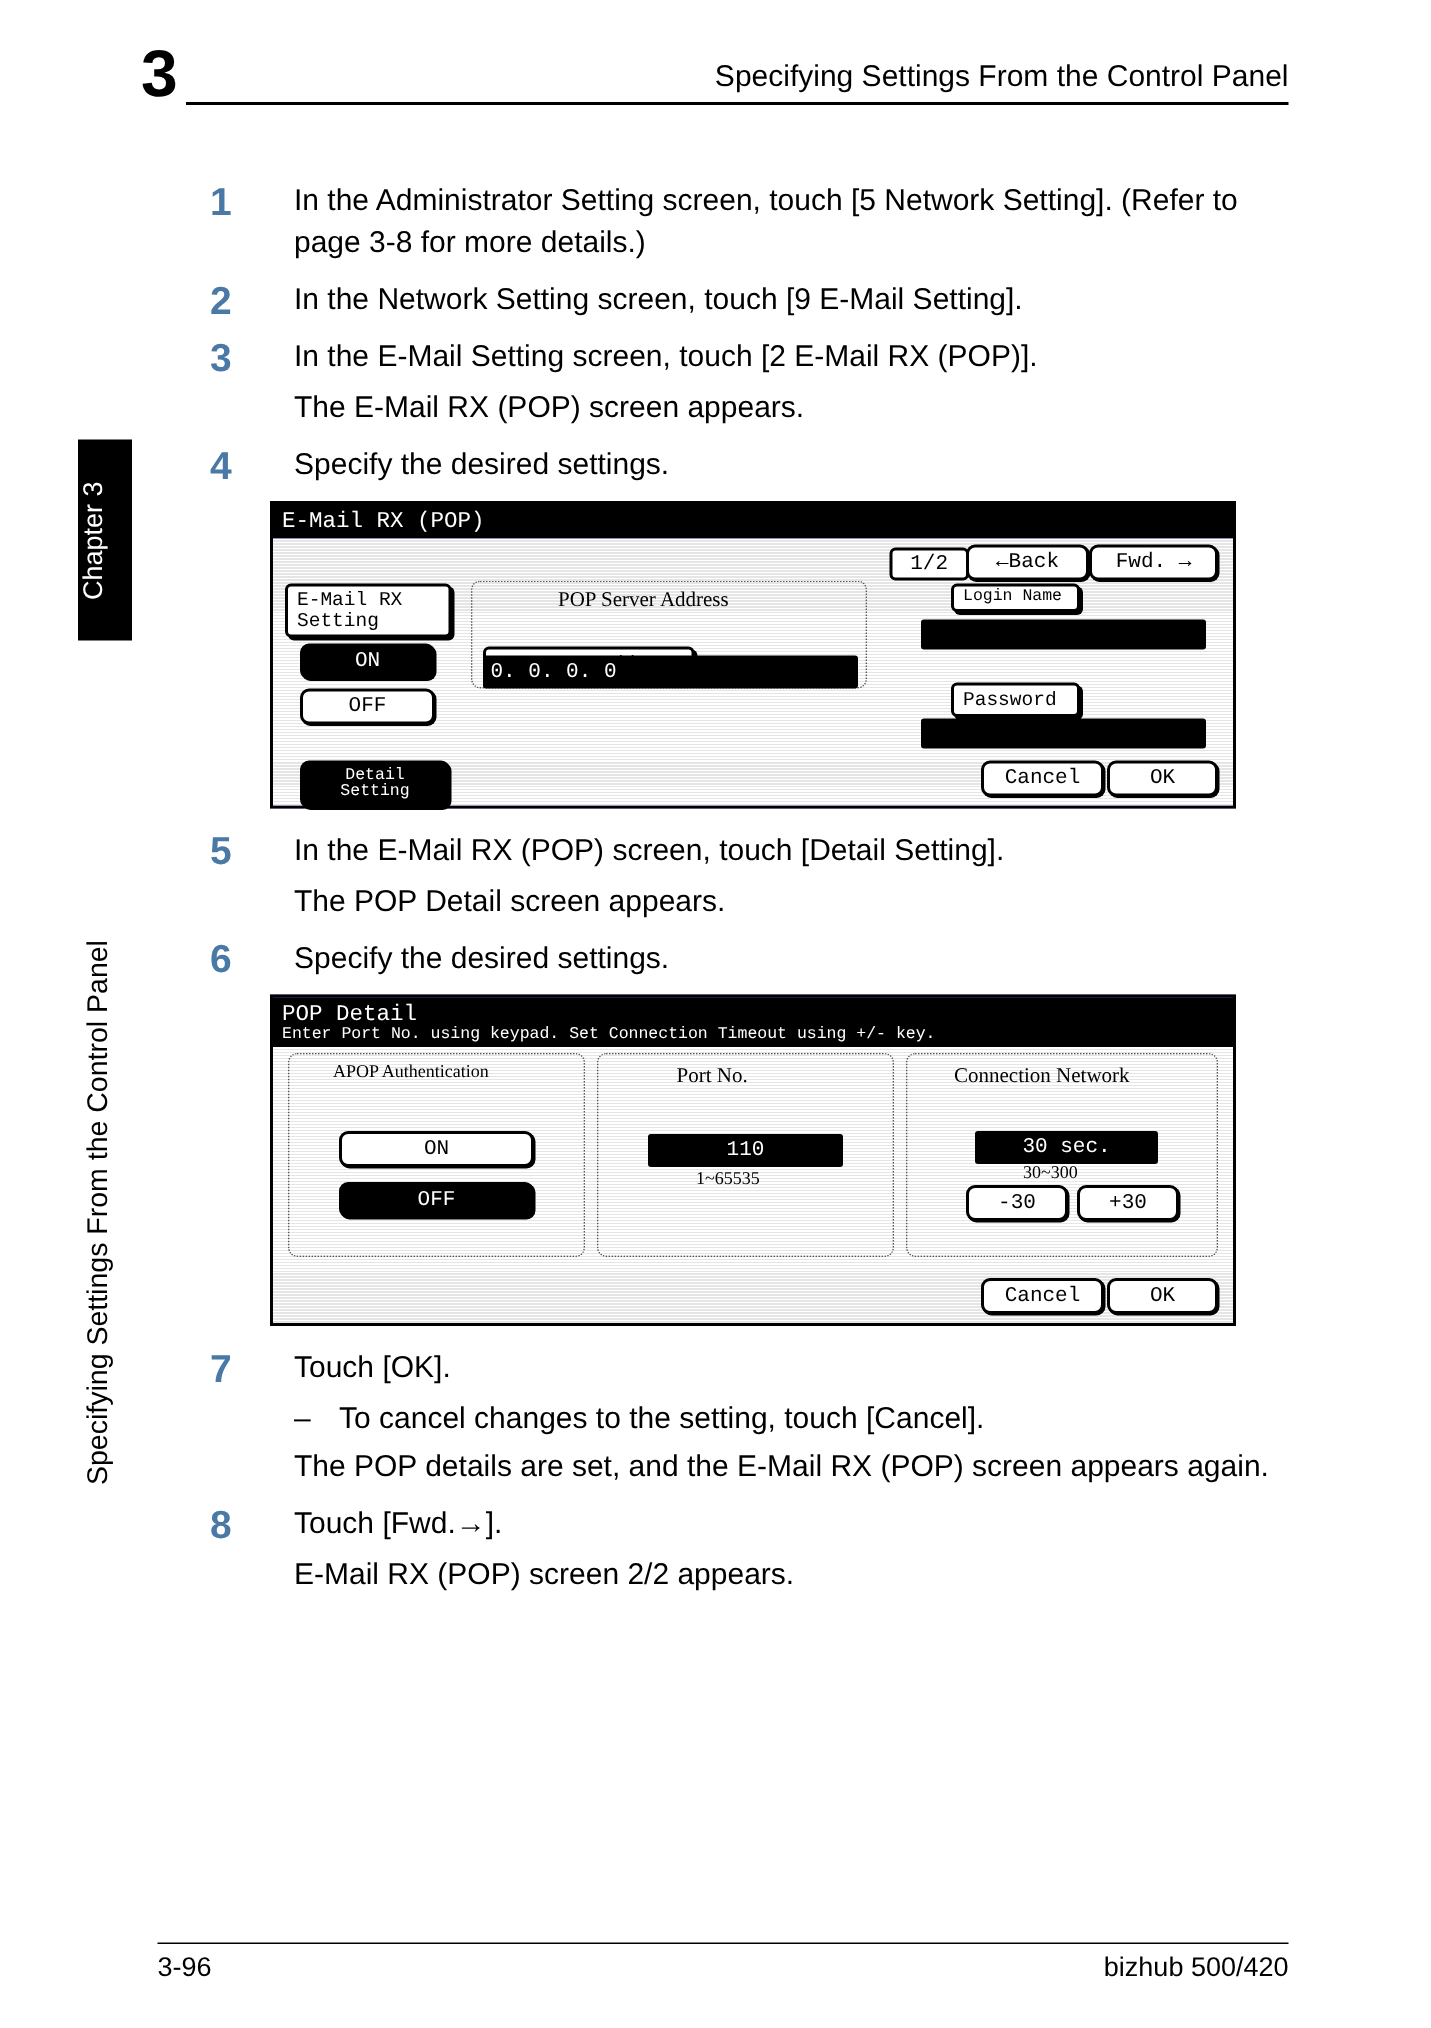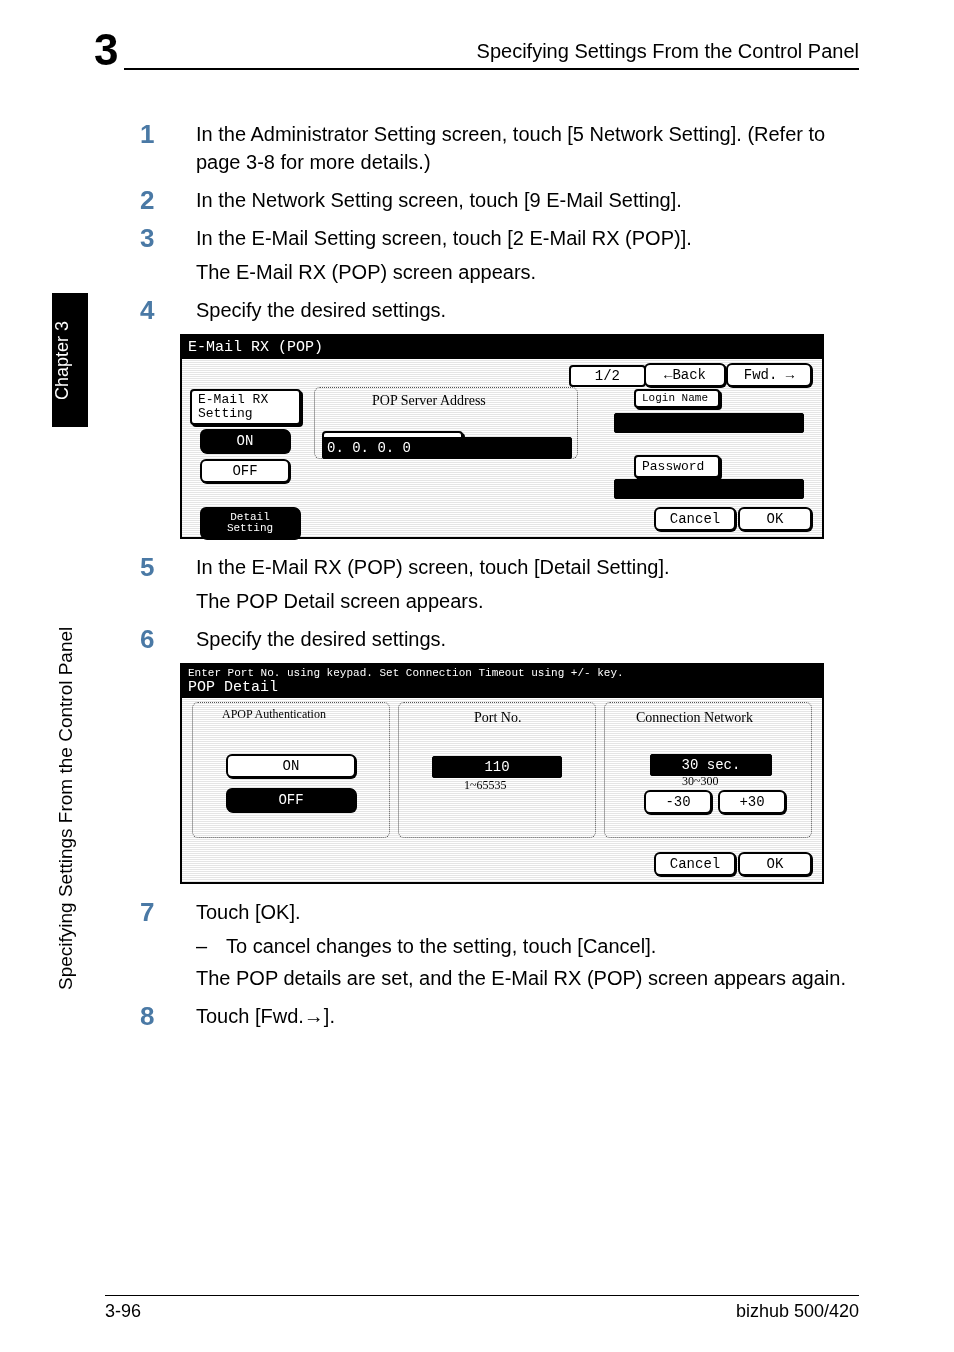--- a/index.html
+++ b/index.html
@@ -154,21 +154,21 @@
   border: 1px solid #000;
   background: #000;
   color: #fff;
   padding: 2px 4px;
   font-family: "Courier New", monospace;
   font-size: 14px;
   display: block;
   border-radius: 2px;
 }
 .page-ind {
-  border: 2px solid #000; background:#fff; border-radius:4px; padding:1px 24px;
+  border: 2px solid #000; background:#fff; border-radius:4px; padding:1px 12px;
   font-family:"Courier New", monospace; font-size:14px; display:inline-block;
 }
 .footer-rule {
   position: absolute;
   bottom: 56px;
   left: 105px;
   right: 95px;
   height: 1px;
   background: #000;
 }
@@ -264,34 +264,34 @@
     </div>
     <div class="step-sub">The POP Detail screen appears.</div>
 
     <div class="step">
       <div class="step-num">6</div>
       <div class="step-body">Specify the desired settings.</div>
     </div>
 
     <div class="screenshot" style="width:640px;">
       <div class="bar" style="padding-bottom:2px;">
+        <div>POP Detail</div>
         <div style="font-size:11px; line-height:11px;">Enter Port No. using keypad. Set Connection Timeout using +/- key.</div>
-        <div>POP Detail</div>
       </div>
       <div class="panel-body sg2">
 
         <div class="abs" style="top:4px; left:10px; width:196px; height:134px; border:1px dotted #555; border-radius:6px;"></div>
         <div class="abs" style="top:4px; left:216px; width:196px; height:134px; border:1px dotted #555; border-radius:6px;"></div>
         <div class="abs" style="top:4px; left:422px; width:206px; height:134px; border:1px dotted #555; border-radius:6px;"></div>
 
         <div class="mono abs" style="top:10px; left:40px; font-size:12px; line-height:12px;">APOP Authentication</div>
         <span class="btn abs" style="top:56px; left:44px; width:110px;">ON</span>
         <span class="btn dark abs" style="top:90px; left:44px; width:110px;">OFF</span>
 
-        <div class="mono abs" style="top:12px; left:292px;">Port No.</div>
+        <div class="mono abs" style="top:12px; left:269px;">Port No.</div>
         <span class="inputline abs" style="top:58px; left:250px; width:120px; text-align:center;">110</span>
         <div class="mono abs" style="top:80px; left:282px; font-size:12px;">1~65535</div>
 
         <div class="mono abs" style="top:12px; left:454px;">Connection Network</div>
         <span class="inputline abs" style="top:56px; left:468px; width:112px; text-align:center;">30 sec.</span>
         <div class="mono abs" style="top:76px; left:500px; font-size:12px;">30~300</div>
         <span class="btn abs" style="top:92px; left:462px; width:48px;">-30</span>
         <span class="btn abs" style="top:92px; left:536px; width:48px;">+30</span>
 
         <span class="btn abs" style="bottom:6px; right:86px; width:62px;">Cancel</span>
@@ -308,20 +308,21 @@
       <span>To cancel changes to the setting, touch [Cancel].</span>
     </div>
     <div class="step-sub">The POP details are set, and the E-Mail RX (POP) screen appears again.</div>
 
     <div class="step">
       <div class="step-num">8</div>
       <div class="step-body">
         <span>Touch [Fwd.</span><span>→</span><span>].</span>
       </div>
     </div>
+    <div class="step-sub">E-Mail RX (POP) screen 2/2 appears.</div>
 
   </div>
 
   <div class="footer-rule"></div>
   <div class="footer-left">3-96</div>
   <div class="footer-right">bizhub 500/420</div>
 
 </div>
 
 </body></html>

